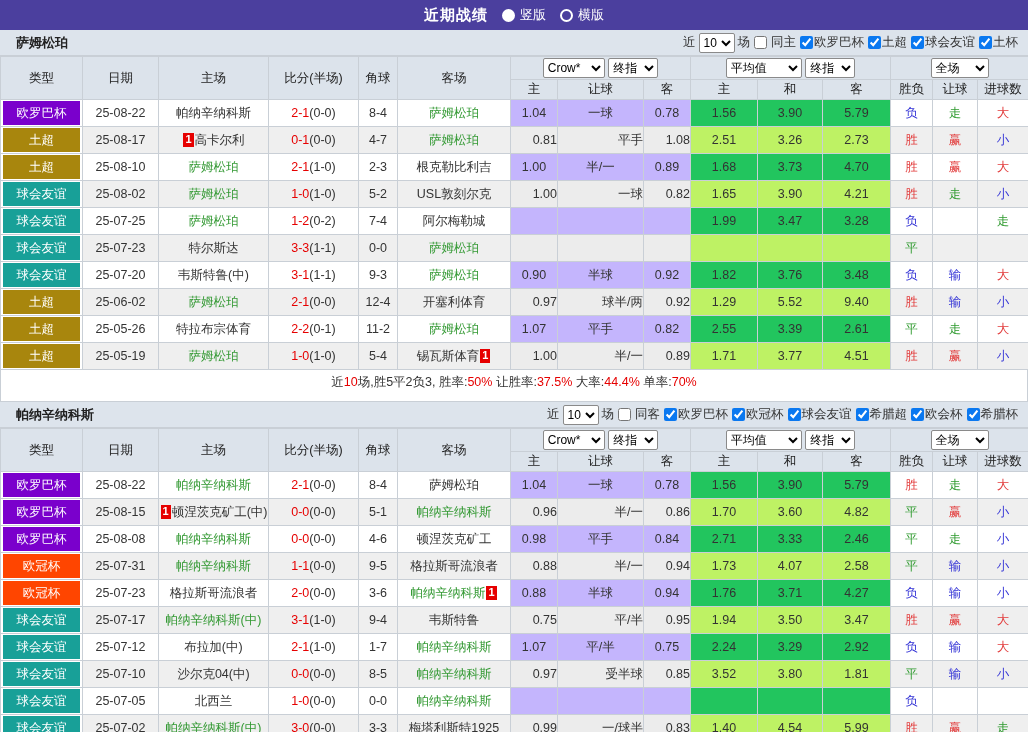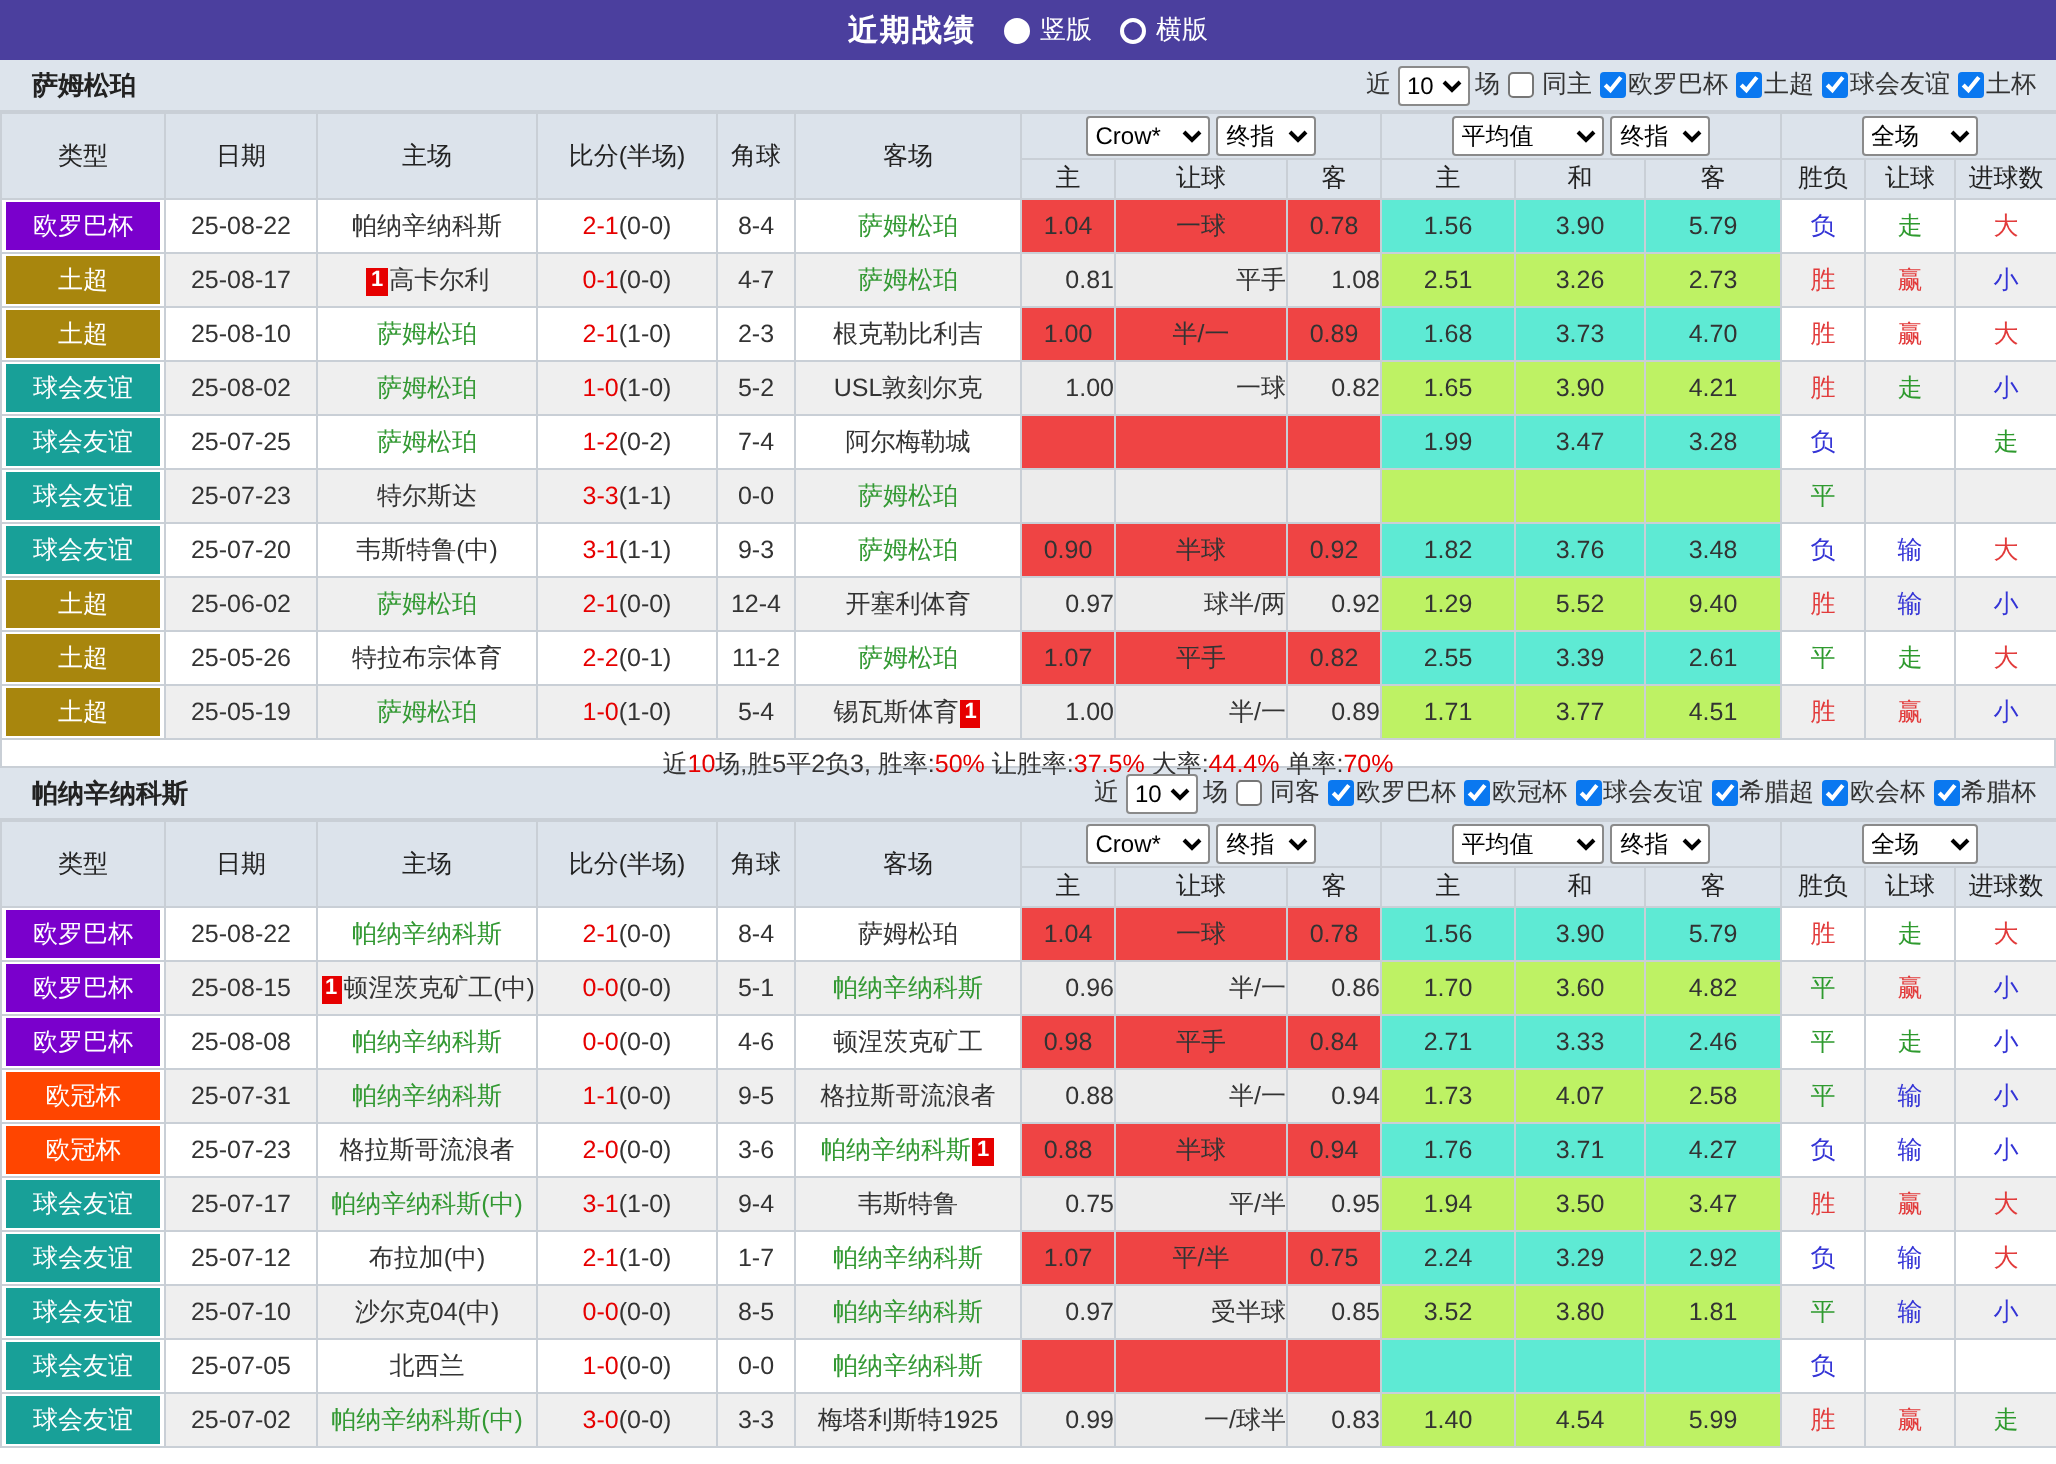--- a/index.html
+++ b/index.html
@@ -30,40 +30,40 @@
     font-family:"Liberation Sans",sans-serif; font-size:12px; height:20px;
     border:1px solid #8a8a8a; background:#fff; border-radius:2px;
   }
   
   table { border-collapse:collapse; table-layout:fixed; width:1028px;border-radius:21px; }
   th,td { border:1px solid #C9CFD6; text-align:center; overflow:hidden; white-space:nowrap; padding:0; }
   thead th { background:#DCE3EB; font-weight:normal; height:20px; color:#222; }
   thead .ddcell { padding:1px 0; }
   tbody td { height:26px; background:#fff; }
   tr.alt td { background:#EFEFEF; }
-  td.c-crow { background:#ef4444; }
-  td.c-avg  { background:#5eead4; }
+  td.c-crow { background:#c4b5fd; }
+  td.c-avg  { background:#22c55e; }
   tr.alt td.c-crow { background:#ECECEC;text-align:right; }
   tr.alt td.c-avg  { background:#bef264; }
   .league-cell { padding:1px 2px; background:#fff !important; }
   .league-badge { display:block; height:24px; line-height:24px; color:#fff; font-size:12.5px; }
   .team-name { color:#333; }
   .team-name.green { color:#339933; }
   .score-final { color:#E60000; }
   .score-half { color:#333; }
   .num-badge {
     display:inline-block; background:#E60000; color:#fff; font-size:11px; font-weight:bold;
     line-height:13px; height:14px; padding:0 2px; margin:0 1px; vertical-align:1px;
   }
   td.res { font-weight:normal; }
   .rc-red { color:#E23B3B; }
   .rc-blue { color:#3434D6; }
   .rc-green { color:#2E9A2E; }
   .summary {
-    height:14px; line-height:24px; text-align:center;
+    height:32px; line-height:24px; text-align:center;
     border:1px solid #C9CFD6; border-top:none; background:#fff; color:#333;
   }
   .summary .red { color:#E60000; }
 </style>
 </head>
 <body>
 
 <div class="topbar">
   <span class="title">近期战绩</span>
   <label class="vopt">

